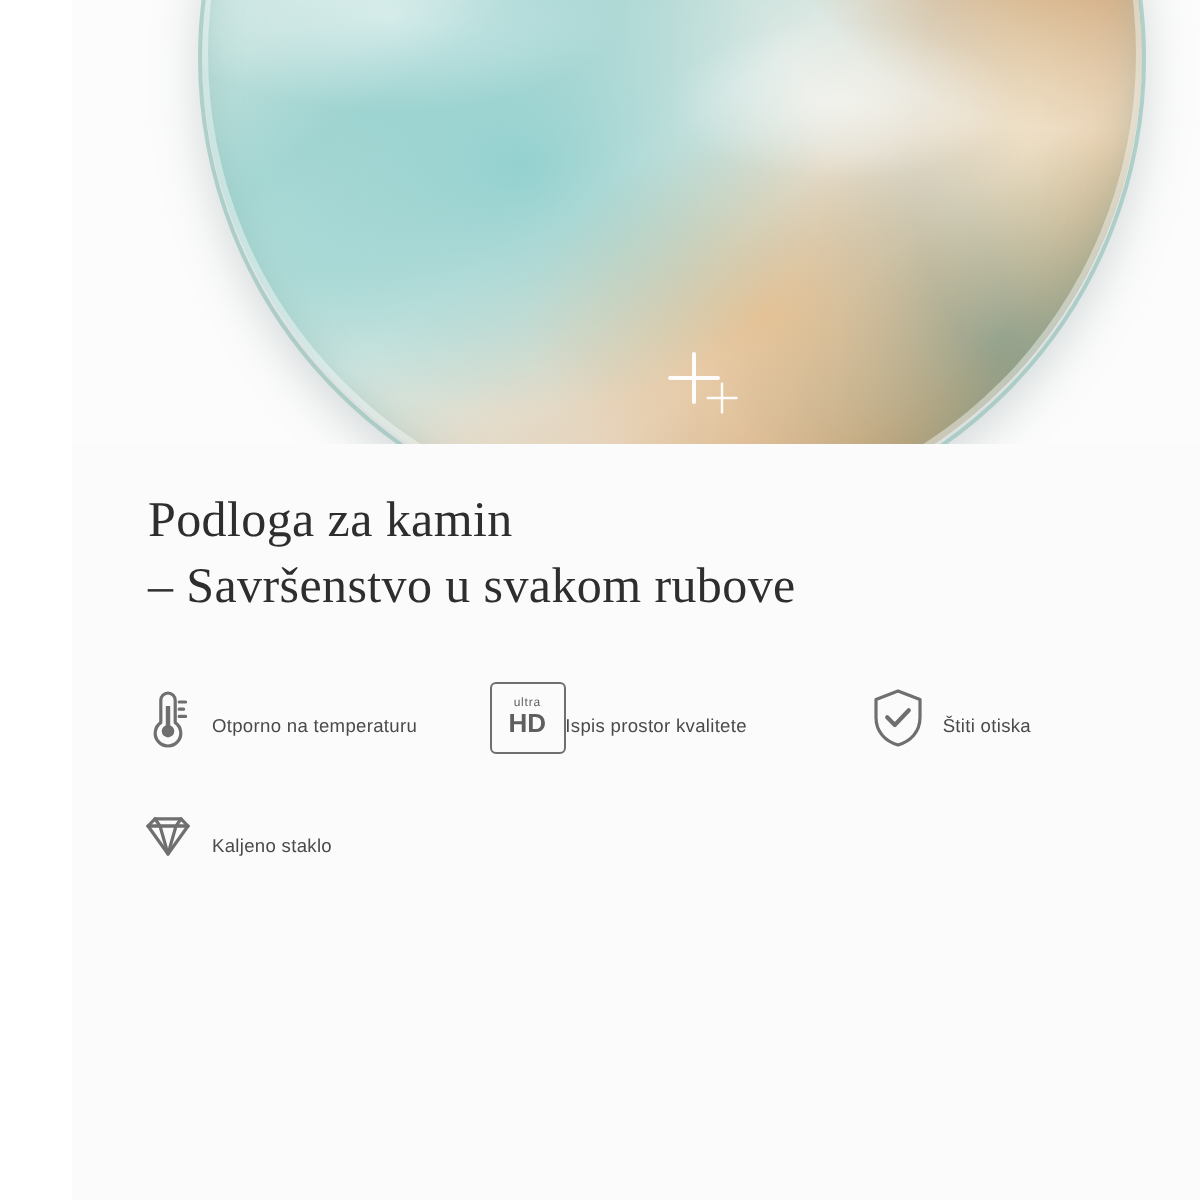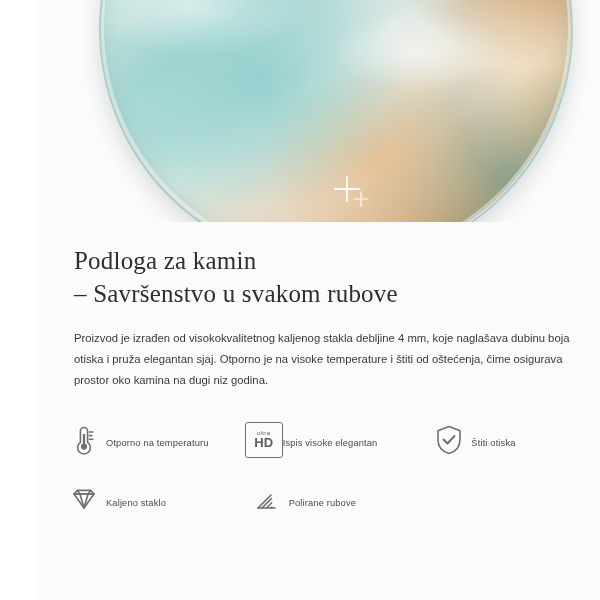--- a/index.html
+++ b/index.html
@@ -196,21 +196,20 @@
     <div class="hero-edge"></div>
     <div class="hero-sparkle sparkle-a"></div>
     <div class="hero-sparkle sparkle-b"></div>
   </div>
 
   <div class="content">
     <h1 class="headline">
       <span>Podloga za kamin</span>
       <span class="line2">– Savršenstvo u svakom rubove</span>
     </h1>
-    <p class="body-copy">Proizvod je izrađen od visokokvalitetnog kaljenog stakla debljine 4 mm, koje naglašava dubinu boja otiska i pruža elegantan sjaj. Otporno je na visoke temperature i štiti od oštećenja, čime osigurava prostor oko kamina na dugi niz godina.</p>
   </div>
 
   <div class="features">
 
     <div class="feature">
       <div class="feature-icon">
         <svg width="44" height="44" viewBox="0 0 44 44" aria-hidden="true">
           <path class="ico-stroke" d="M22 9.5a3.6 3.6 0 0 1 3.6 3.6v11.2a6.4 6.4 0 1 1-7.2 0V13.1A3.6 3.6 0 0 1 22 9.5z"></path>
           <circle class="ico-fill" cx="22" cy="28.6" r="3.1"></circle>
           <rect class="ico-fill" x="20.9" y="16" width="2.2" height="11"></rect>
@@ -220,21 +219,21 @@
       <div class="feature-label">Otporno na temperaturu</div>
     </div>
 
     <div class="feature">
       <div class="feature-icon">
         <div class="hd-box">
           <span class="hd-top">ultra</span>
           <span class="hd-bottom">HD</span>
         </div>
       </div>
-      <div class="feature-label">Ispis visoke elegantan</div>
+      <div class="feature-label">Ispis prostor kvalitete</div>
     </div>
 
     <div class="feature">
       <div class="feature-icon">
         <svg width="44" height="44" viewBox="0 0 44 44" aria-hidden="true">
           <path class="ico-stroke" d="M22 8.5l11 4.2v9.1c0 7.1-4.7 11.9-11 13.7-6.3-1.8-11-6.6-11-13.7v-9.1z"></path>
           <path class="ico-stroke" style="stroke-width:2.1" d="M16.6 21.6l3.8 3.9 7-7.4"></path>
         </svg>
       </div>
       <div class="feature-label">Štiti otiska</div>
@@ -244,28 +243,16 @@
       <div class="feature-icon">
         <svg width="44" height="44" viewBox="0 0 44 44" aria-hidden="true">
           <path class="ico-stroke" d="M12 16h20l-10 14z"></path>
           <path class="ico-stroke" d="M12 16l3.5-3.6h13L32 16"></path>
           <path class="ico-stroke" d="M15.5 12.4L18 16l4 14 4-14 2.5-3.6M12 16h20"></path>
         </svg>
       </div>
       <div class="feature-label">Kaljeno staklo</div>
     </div>
 
-    <div class="feature">
-      <div class="feature-icon">
-        <svg width="44" height="44" viewBox="0 0 44 44" aria-hidden="true">
-          <path class="ico-stroke" d="M13 30l13-13"></path>
-          <path class="ico-stroke" d="M17 30l9.5-9.5"></path>
-          <path class="ico-stroke" d="M21.5 30l5.2-5.2"></path>
-          <path class="ico-stroke" d="M26 30l0.9-0.9"></path>
-          <path class="ico-stroke" d="M13 30h17"></path>
-        </svg>
-      </div>
-      <div class="feature-label">Polirane rubove</div>
-    </div>
 
 
   </div>
 </div>
 
 </body></html>

